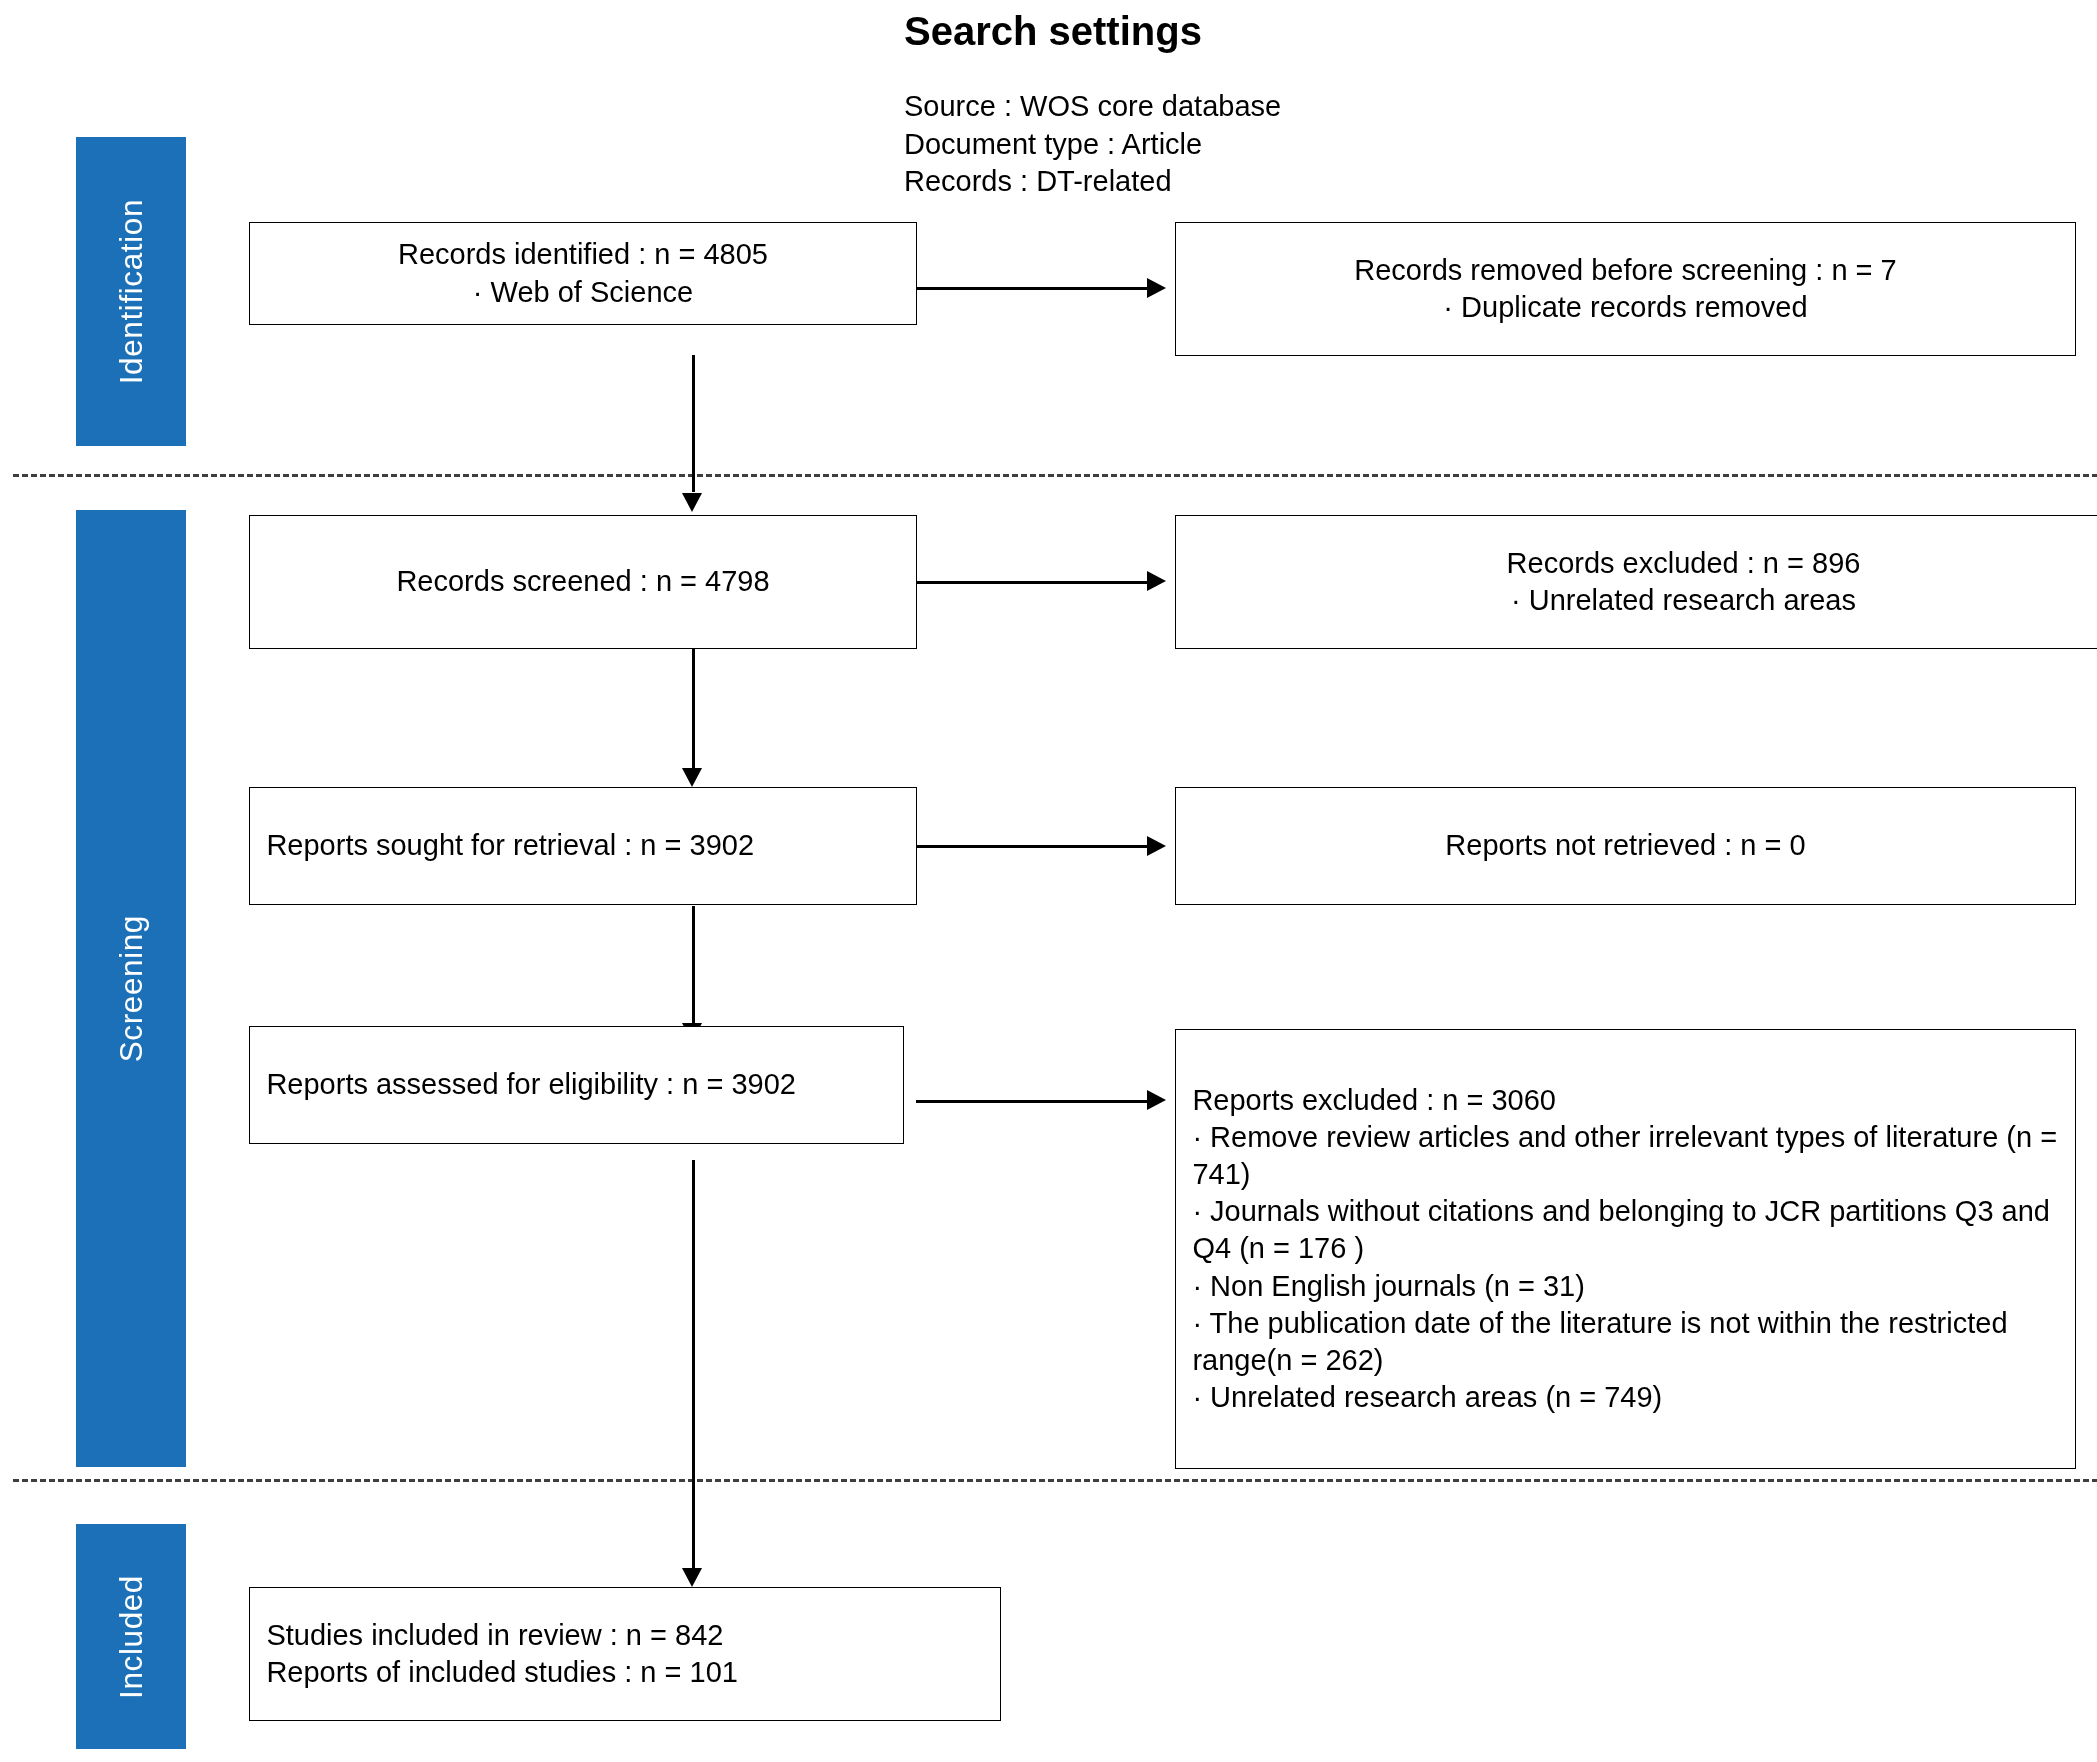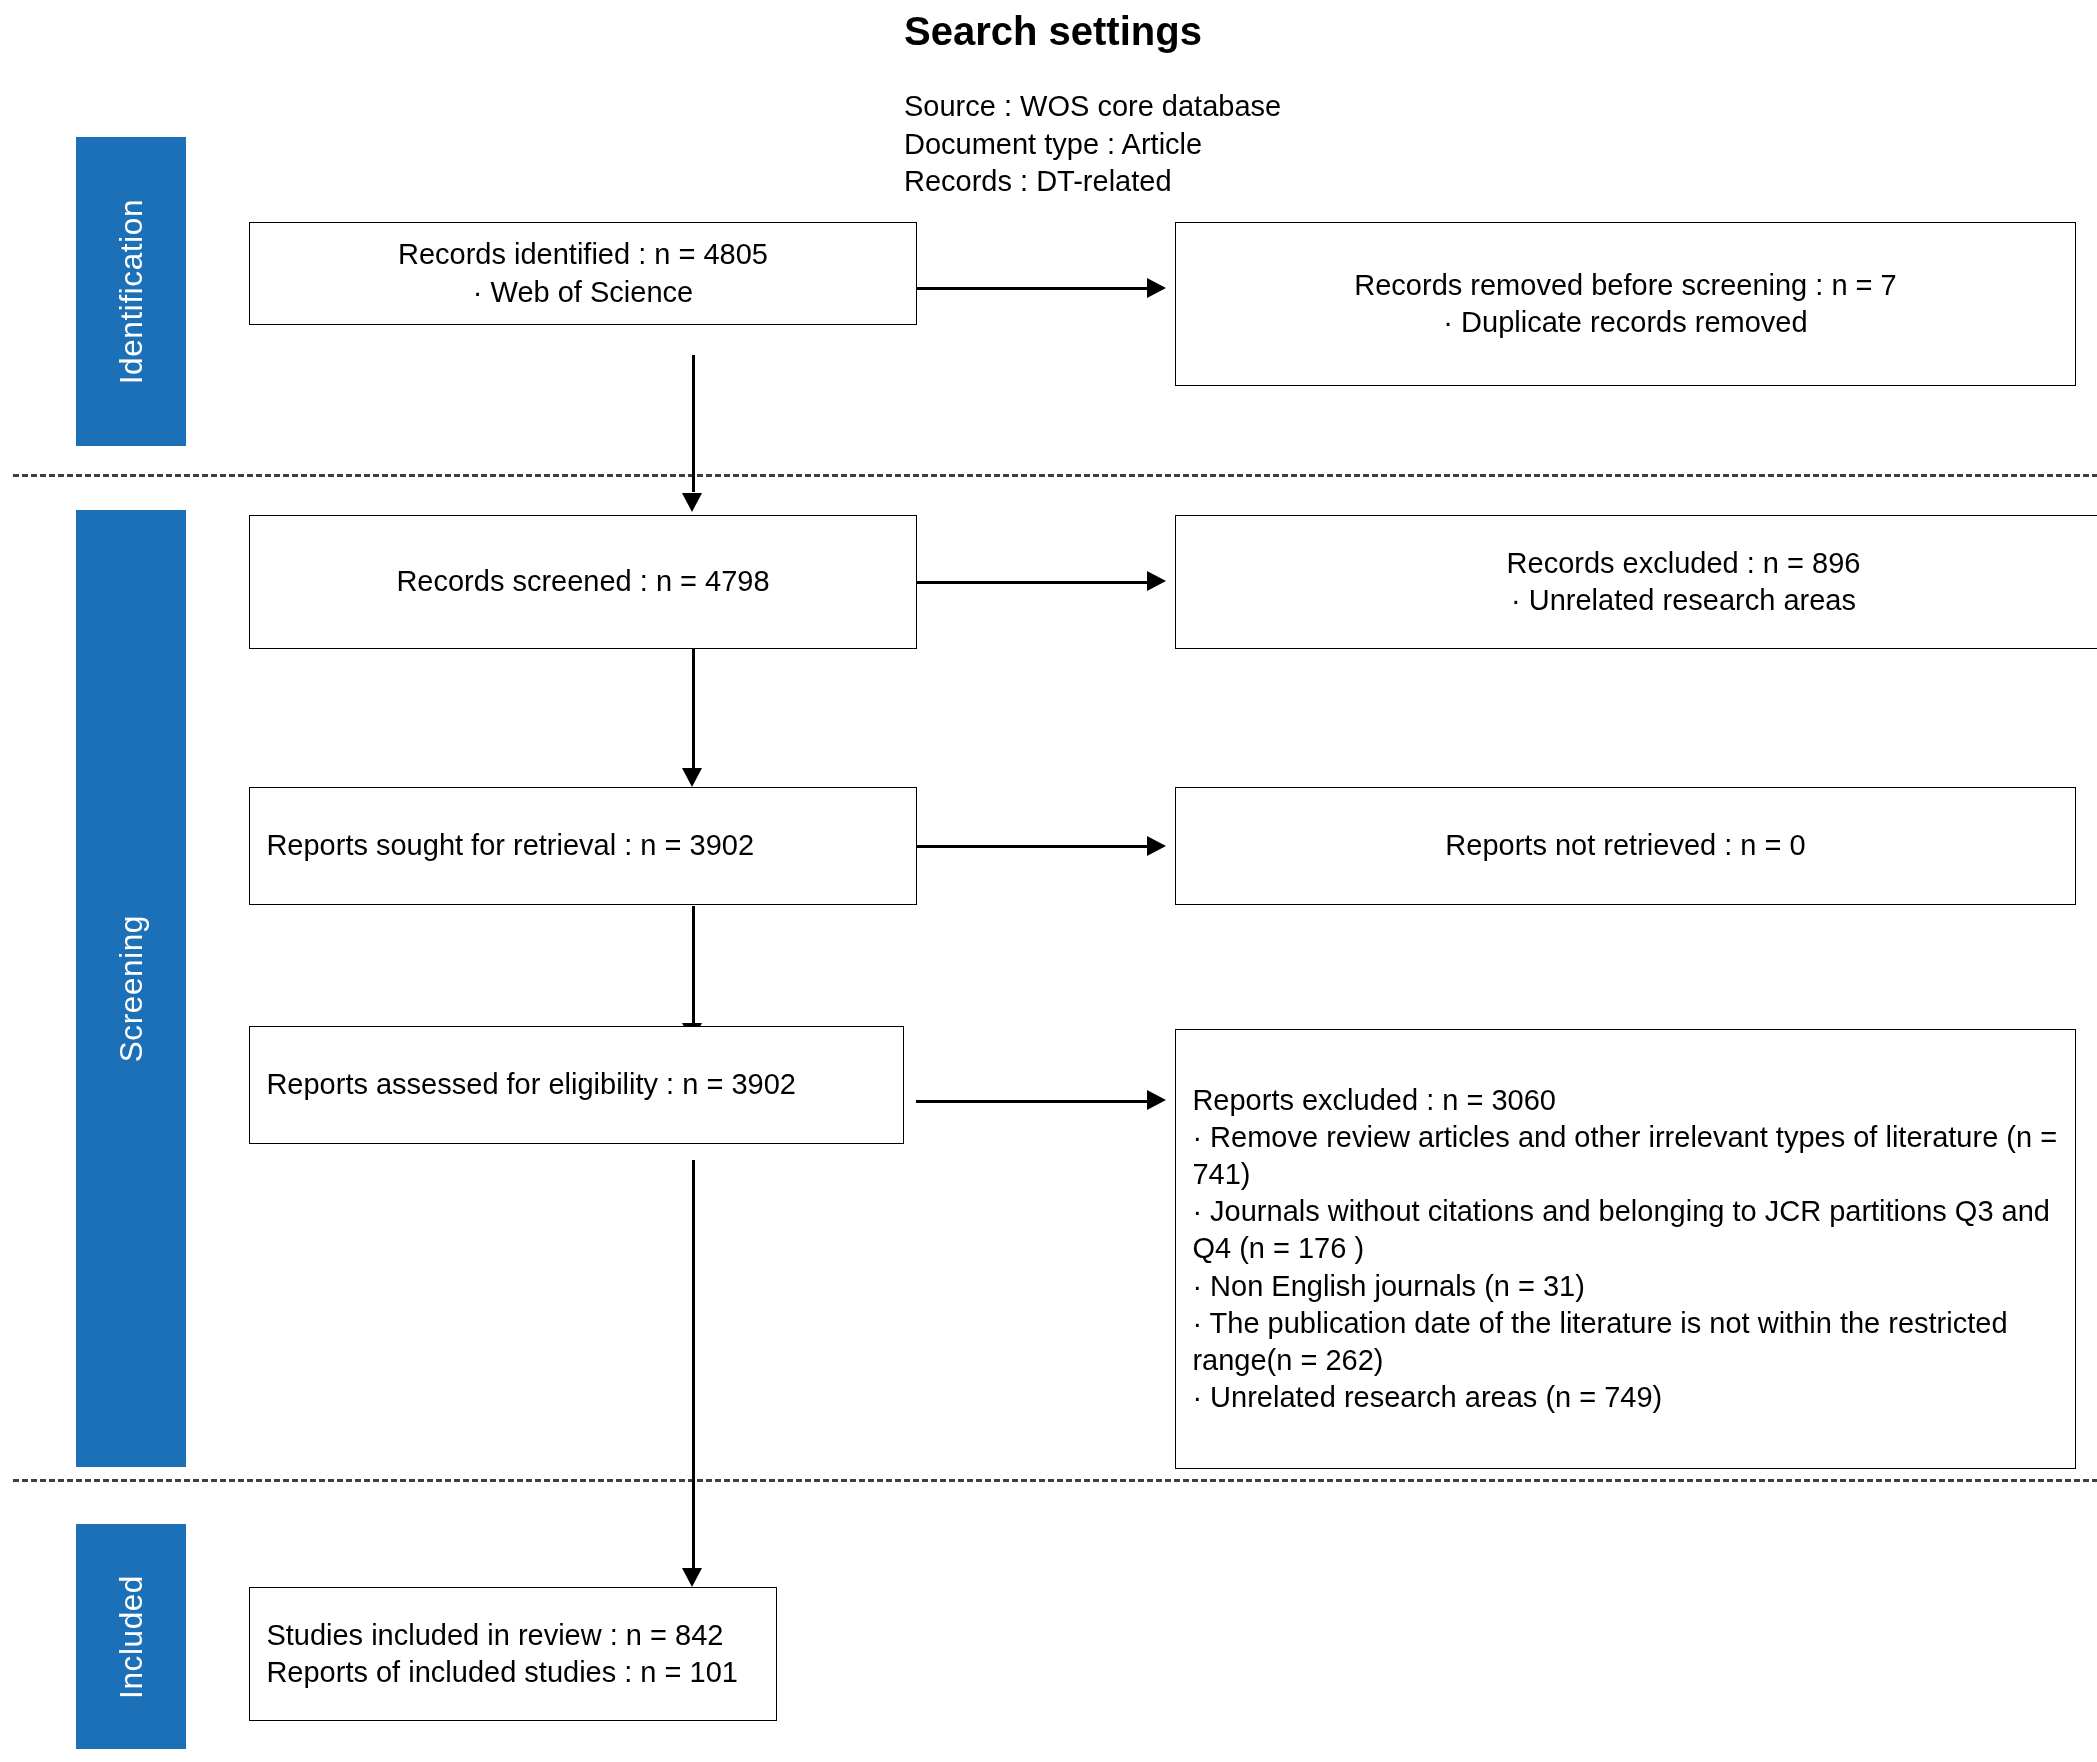--- a/index.html
+++ b/index.html
@@ -133,21 +133,21 @@
 
   <div class="dashed-sep" style="left:12.6px; top:1479px; width:2085px;"></div>
 
   <div class="node center" style="left:249px; top:222px; width:668px; height:103px;">
     <div class="lines">
       <div>Records identified : n = 4805</div>
       <div>· Web of Science</div>
     </div>
   </div>
 
-  <div class="node center" style="left:1175px; top:222px; width:901px; height:164px;">
+  <div class="node center" style="left:1175px; top:222px; width:901px; height:134px;">
     <div class="lines">
       <div>Records removed before screening : n = 7</div>
       <div>· Duplicate records removed</div>
     </div>
   </div>
 
   <div class="hline" style="left:916px; top:287px; width:231px;"></div>
   <div class="arrow-right" style="left:1147px; top:278px;"></div>
 
   <div class="vline" style="left:692px; top:355px; height:137px;"></div>
@@ -206,21 +206,21 @@
       <div>· Unrelated research areas (n = 749)</div>
     </div>
   </div>
 
   <div class="hline" style="left:916px; top:1100px; width:231px;"></div>
   <div class="arrow-right" style="left:1147px; top:1090px;"></div>
 
   <div class="vline" style="left:692px; top:1160px; height:408px;"></div>
   <div class="arrow-down" style="left:682px; top:1568px;"></div>
 
-  <div class="node left" style="left:249px; top:1587px; width:528px; height:134px;">
+  <div class="node left" style="left:249px; top:1587px; width:752px; height:134px;">
     <div class="lines">
       <div>Studies included in review : n = 842</div>
       <div>Reports of included studies : n = 101</div>
     </div>
   </div>
 
 </div>
 
 
 </body></html>

